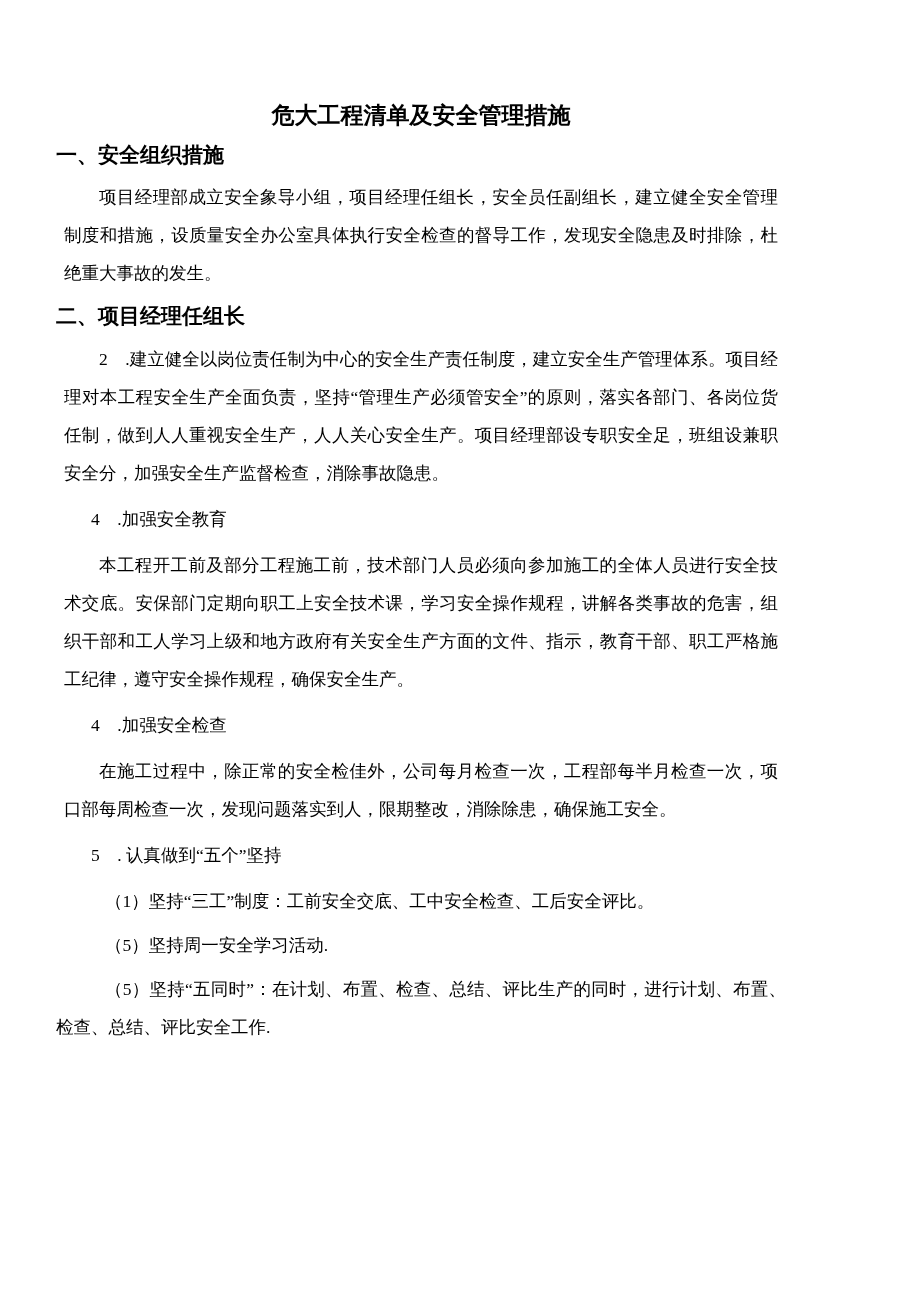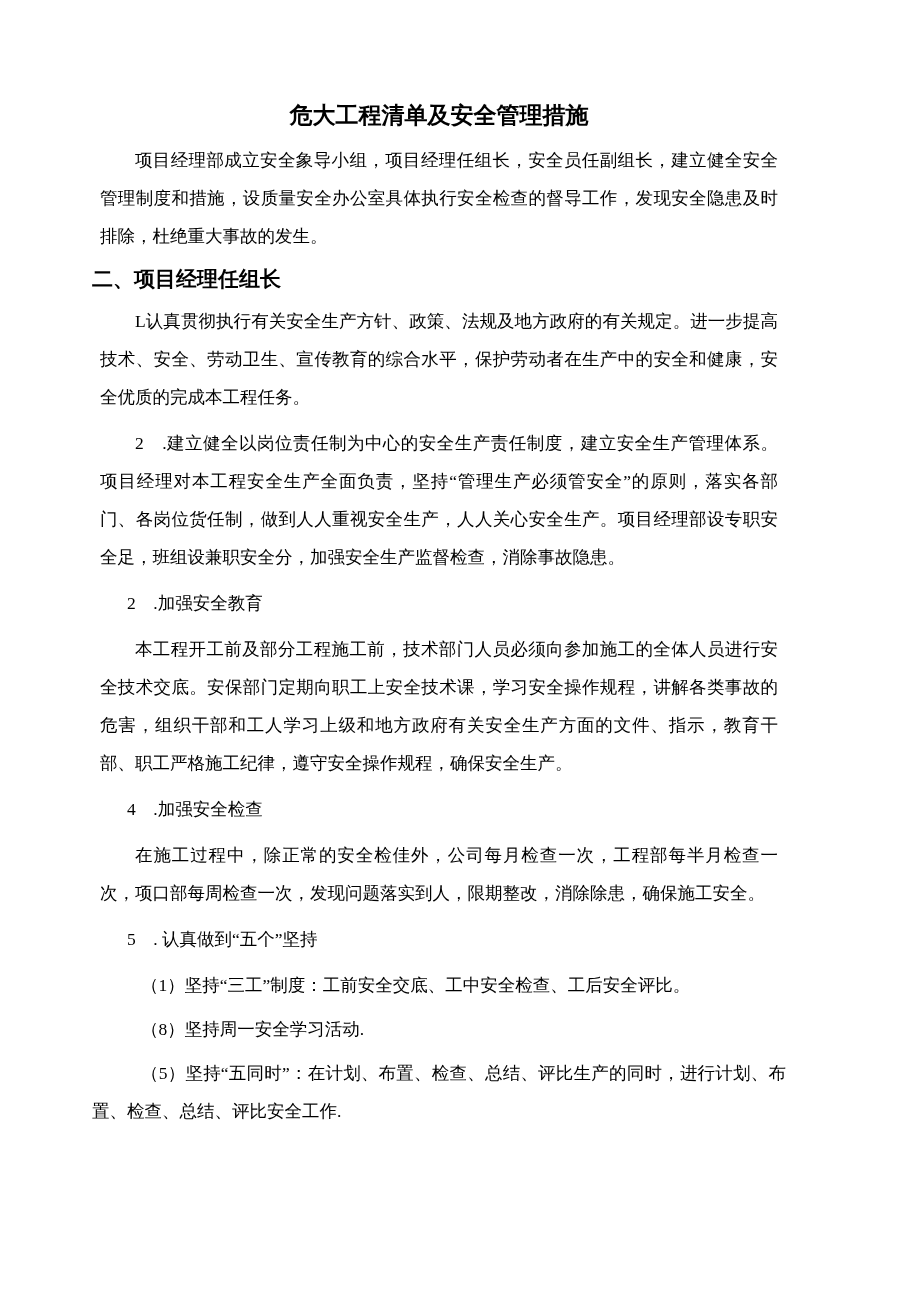--- a/index.html
+++ b/index.html
@@ -9,21 +9,21 @@
     width: 920px;
     height: 1301px;
     overflow: hidden;
   }
   .page {
     box-sizing: border-box;
     width: 920px;
     height: 1141px;
     background: #ffffff;
     color: #000000;
-    padding: 98px 134px 40px 92px;
+    padding: 98px 134px 40px 56px;
     font-family: "Liberation Serif", "DejaVu Serif", serif;
   }
   .title {
     font-family: "Liberation Sans", "DejaVu Sans", sans-serif;
     font-size: 23px;
     font-weight: bold;
     text-align: center;
     margin: 0 0 6px 0;
     line-height: 1.5;
   }
@@ -49,40 +49,40 @@
     margin: 6px 0;
   }
 </style>
 </head>
 <body>
 
 <div class="page">
 
   <h1 class="title">危大工程清单及安全管理措施</h1>
 
+  <h2 class="heading">一、安全组织措施</h2>
 
   <p class="para">项目经理部成立安全象导小组，项目经理任组长，安全员任副组长，建立健全安全管理制度和措施，设质量安全办公室具体执行安全检查的督导工作，发现安全隐患及时排除，杜绝重大事故的发生。</p>
 
   <h2 class="heading">二、项目经理任组长</h2>
 
-  <p class="para">L认真贯彻执行有关安全生产方针、政策、法规及地方政府的有关规定。进一步提高技术、安全、劳动卫生、宣传教育的综合水平，保护劳动者在生产中的安全和健康，安全优质的完成本工程任务。</p>
 
   <p class="para">2　.建立健全以岗位责任制为中心的安全生产责任制度，建立安全生产管理体系。项目经理对本工程安全生产全面负责，坚持“管理生产必须管安全”的原则，落实各部门、各岗位货任制，做到人人重视安全生产，人人关心安全生产。项目经理部设专职安全足，班组设兼职安全分，加强安全生产监督检查，消除事故隐患。</p>
 
-  <p class="para standalone">2　.加强安全教育</p>
+  <p class="para standalone">4　.加强安全教育</p>
 
   <p class="para">本工程开工前及部分工程施工前，技术部门人员必须向参加施工的全体人员进行安全技术交底。安保部门定期向职工上安全技术课，学习安全操作规程，讲解各类事故的危害，组织干部和工人学习上级和地方政府有关安全生产方面的文件、指示，教育干部、职工严格施工纪律，遵守安全操作规程，确保安全生产。</p>
 
   <p class="para standalone">4　.加强安全检查</p>
 
   <p class="para">在施工过程中，除正常的安全检佳外，公司每月检查一次，工程部每半月检查一次，项口部每周检查一次，发现问题落实到人，限期整改，消除除患，确保施工安全。</p>
 
   <p class="para standalone">5　. 认真做到“五个”坚持</p>
 
   <p class="para sub">（1）坚持“三工”制度：工前安全交底、工中安全检查、工后安全评比。</p>
 
-  <p class="para sub">（8）坚持周一安全学习活动.</p>
+  <p class="para sub">（5）坚持周一安全学习活动.</p>
 
 
 
   <p class="para sub">（5）坚持“五同时”：在计划、布置、检查、总结、评比生产的同时，进行计划、布置、检查、总结、评比安全工作.</p>
 
 </div>
 
 </body></html>

